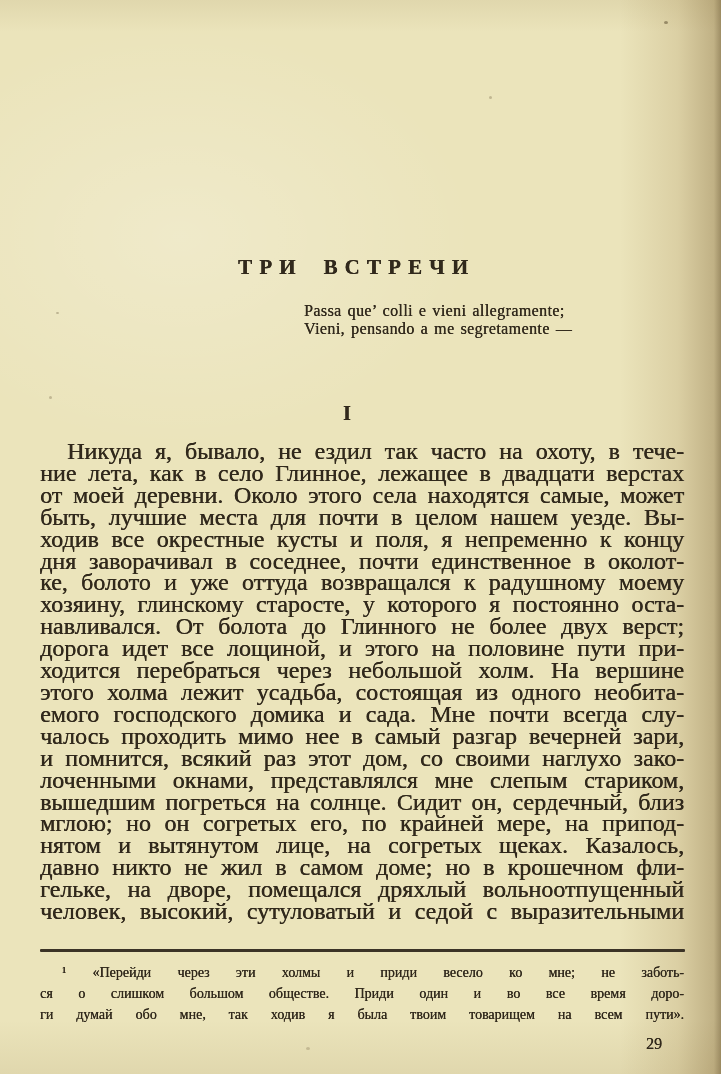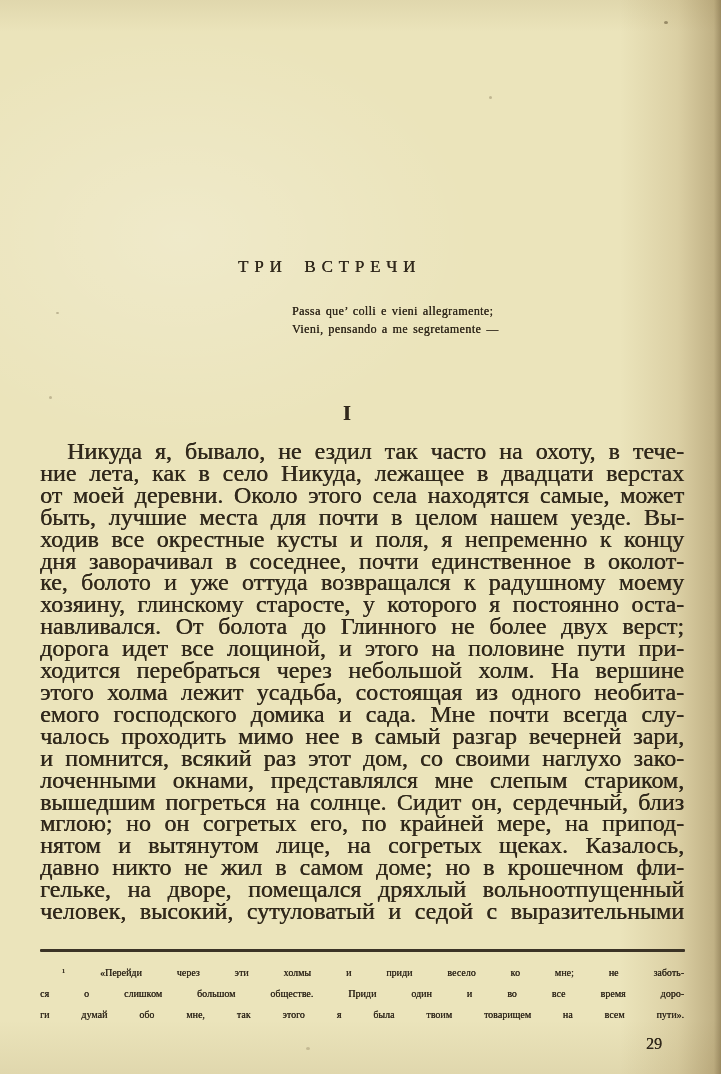--- a/index.html
+++ b/index.html
@@ -13,28 +13,28 @@
     position: absolute; left: 0; top: 0; width: 721px; height: 1074px;
     background-color: var(--paper, #ebe4bb);
     background-image:
       radial-gradient(ellipse 420px 300px at 25% 22%, rgba(255,255,255,0.22), rgba(255,255,255,0) 70%),
       linear-gradient(90deg, rgba(0,0,0,0) 0%, rgba(0,0,0,0) 86%, rgba(146,114,58,0.18) 94%, rgba(123,94,45,0.38) 99%, rgba(94,70,30,0.55) 100%),
       linear-gradient(180deg, rgba(128,102,50,0.10) 0%, rgba(0,0,0,0) 3%, rgba(0,0,0,0) 95%, rgba(128,102,50,0.10) 100%);
     color: var(--ink, #31291c);
   }
   .title {
     position: absolute; left: 238px; top: 255px;
-    font-size: 17px; font-weight: normal; line-height: 24px;
+    font-size: 21px; font-weight: bold; line-height: 24px;
     letter-spacing: 0.34em; word-spacing: 0.40em;
     white-space: nowrap;
     text-shadow: 0.3px 0 0 currentColor;
   }
   .epigraph {
-    position: absolute; left: 292px; top: 302px; width: 350px;
-    font-size: 12px; line-height: 18.2px;
+    position: absolute; left: 304px; top: 302px; width: 350px;
+    font-size: 16px; line-height: 18.2px;
     letter-spacing: 0.4px; word-spacing: 1.6px;
     text-shadow: 0.25px 0 0 currentColor;
   }
   .numeral {
     position: absolute; left: 343px; top: 401px;
     font-size: 20px; font-weight: bold; line-height: 24px;
     text-shadow: 0.3px 0 0 currentColor;
   }
   .body-text {
     position: absolute; left: 40px; top: 441px; width: 644px;
@@ -42,21 +42,21 @@
     text-shadow: 0.4px 0 0 currentColor;
   }
   .bline { text-align: justify; text-align-last: justify; }
   .indent { text-indent: 27px; }
   .fn-rule {
     position: absolute; left: 40px; top: 949px; width: 645px; height: 3px;
     background: #3b3326; border-radius: 1px;
   }
   .footnote {
     position: absolute; left: 40px; top: 962px; width: 644px;
-    font-size: 10px; line-height: 21px;
+    font-size: 14px; line-height: 21px;
     text-shadow: 0.25px 0 0 currentColor;
   }
   .footnote .indent { text-indent: 22px; }
   .page-number {
     position: absolute; left: 646px; top: 1033px;
     font-size: 16px; line-height: 22px;
     text-shadow: 0.3px 0 0 currentColor;
   }
   .speck { position: absolute; border-radius: 50%; background: #5f5133; }
   .speck.s1 { left: 664px; top: 21px;  width: 4px; height: 3px; opacity: .55; }
@@ -80,21 +80,21 @@
 
   <div class="epigraph">
     <div>Passa que’ colli e vieni allegramente;</div>
     <div>Vieni, pensando a me segretamente —</div>
   </div>
 
   <div class="numeral">I</div>
 
   <div class="body-text">
     <div class="bline indent">Никуда я, бывало, не ездил так часто на охоту, в тече-</div>
-    <div class="bline">ние лета, как в село Никуда, лежащее в двадцати верстах</div>
+    <div class="bline">ние лета, как в село Глинное, лежащее в двадцати верстах</div>
     <div class="bline">от моей деревни. Около этого села находятся самые, может</div>
     <div class="bline">быть, лучшие места для почти в целом нашем уезде. Вы-</div>
     <div class="bline">ходив все окрестные кусты и поля, я непременно к концу</div>
     <div class="bline">дня заворачивал в соседнее, почти единственное в околот-</div>
     <div class="bline">ке, болото и уже оттуда возвращался к радушному моему</div>
     <div class="bline">хозяину, глинскому старосте, у которого я постоянно оста-</div>
     <div class="bline">навливался. От болота до Глинного не более двух верст;</div>
     <div class="bline">дорога идет все лощиной, и этого на половине пути при-</div>
     <div class="bline">ходится перебраться через небольшой холм. На вершине</div>
     <div class="bline">этого холма лежит усадьба, состоящая из одного необита-</div>
@@ -108,18 +108,18 @@
     <div class="bline">давно никто не жил в самом доме; но в крошечном фли-</div>
     <div class="bline">гельке, на дворе, помещался дряхлый вольноотпущенный</div>
     <div class="bline">человек, высокий, сутуловатый и седой с выразительными</div>
   </div>
 
   <div class="fn-rule"></div>
 
   <div class="footnote">
     <div class="bline indent">¹ «Перейди через эти холмы и приди весело ко мне; не заботь-</div>
     <div class="bline">ся о слишком большом обществе. Приди один и во все время доро-</div>
-    <div class="bline">ги думай обо мне, так этого я была твоим товарищем на всем пути».</div>
+    <div class="bline">ги думай обо мне, так ходив я была твоим товарищем на всем пути».</div>
   </div>
 
   <div class="page-number">29</div>
 
 </div>
 
 </body></html>

